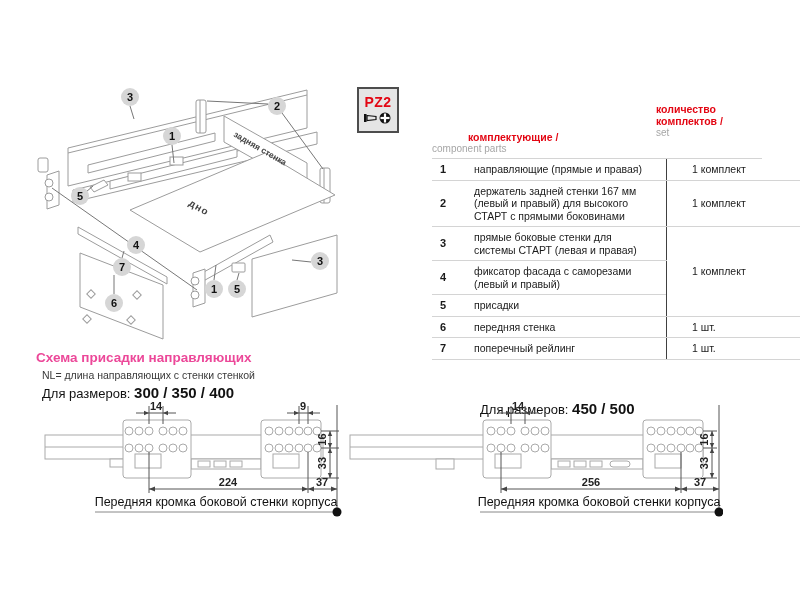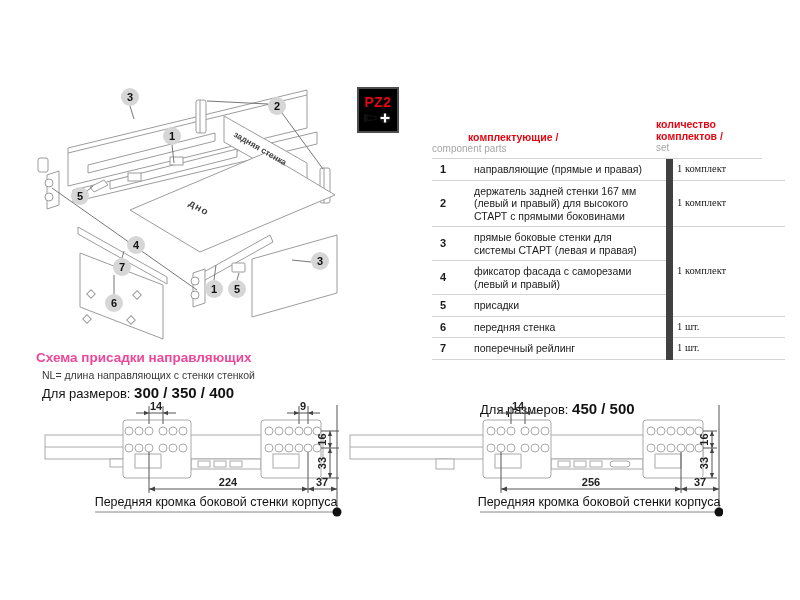--- a/index.html
+++ b/index.html
@@ -3,35 +3,35 @@
 <meta charset="utf-8">
 <style>
   html,body{margin:0;padding:0;}
   body{width:800px;height:600px;background:#ffffff;position:relative;overflow:hidden;
        font-family:"Liberation Sans", sans-serif;color:#1a1a1a;}
   .abs{position:absolute;}
   
   #exploded{left:30px;top:5px;}
   
   #pz2{left:357px;top:87px;width:38px;height:42px;border:2px solid #4d4d4d;
-       display:flex;flex-direction:column;align-items:center;justify-content:center;gap:1px;background:#000000;}
+       display:flex;flex-direction:column;align-items:center;justify-content:center;gap:1px;background:#e5e5e5;}
   #pz2 .pz2-label{color:#e30613;font-weight:bold;font-size:14px;line-height:15px;letter-spacing:0.5px;}
   
   #parts{left:432px;top:103px;width:330px;font-size:10.5px;}
   #parts .thead{display:flex;border-bottom:1px solid #d4d4d4;padding-bottom:3px;}
   #parts .th-left{width:216px;}
   #parts .th-right{width:114px;padding-left:8px;box-sizing:border-box;}
-  #parts .red-h{color:#e30613;font-weight:bold;font-size:10.5px;line-height:12px;margin-top:15px;}
+  #parts .red-h{color:#e30613;font-weight:bold;font-size:10.5px;line-height:12px;}
   #parts .gray-h{color:#a6a6a6;font-size:10px;line-height:12px;}
   #parts .th-left .red-h{margin-left:36px;margin-top:28px;}
   #parts table{border-collapse:collapse;width:330px;table-layout:fixed;}
   #parts td{border-bottom:1px solid #d4d4d4;vertical-align:middle;padding:4px 2px;line-height:12.5px;}
   #parts td.num{width:30px;font-weight:bold;font-size:11px;padding-left:8px;}
   #parts td.desc{width:182px;padding-right:10px;}
-  #parts td.qty{width:106px;border-left:7px solid #404040;padding-left:4px;font-family:Liberation Serif, serif;}
+  #parts td.qty{width:106px;border-left:1px solid #404040;padding-left:25px;}
   
   #drill-heading{left:36px;top:350px;color:#ec4899;font-weight:bold;font-size:13.5px;}
   #drill-note{left:42px;top:369px;font-size:10.5px;color:#3a3a3a;}
   .size-title{font-size:13px;color:#111;}
   .size-title b{font-size:15px;}
   #size-title-left{left:42px;top:384px;}
   #size-title-right{left:480px;top:400px;}
   #draw-left{left:40px;top:402px;}
   #draw-right{left:348px;top:402px;}
   svg text{font-family:"Liberation Sans", sans-serif;}

